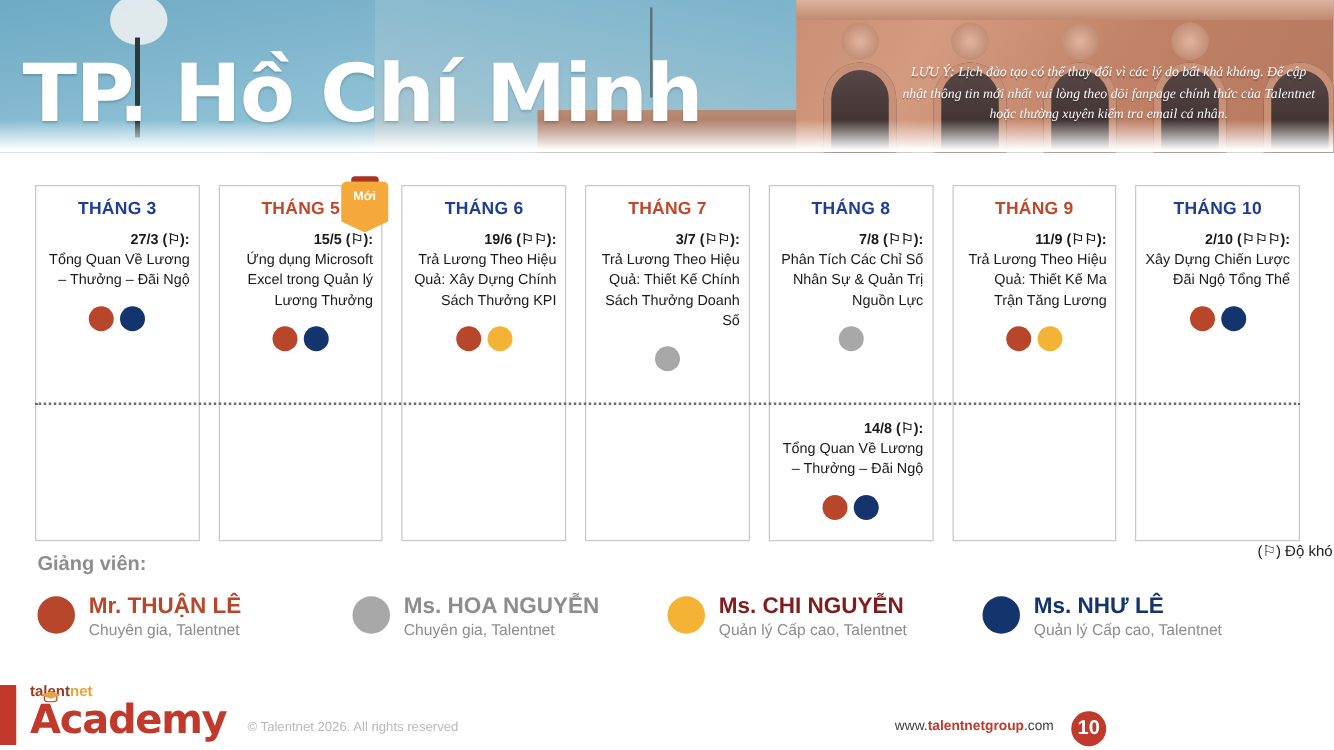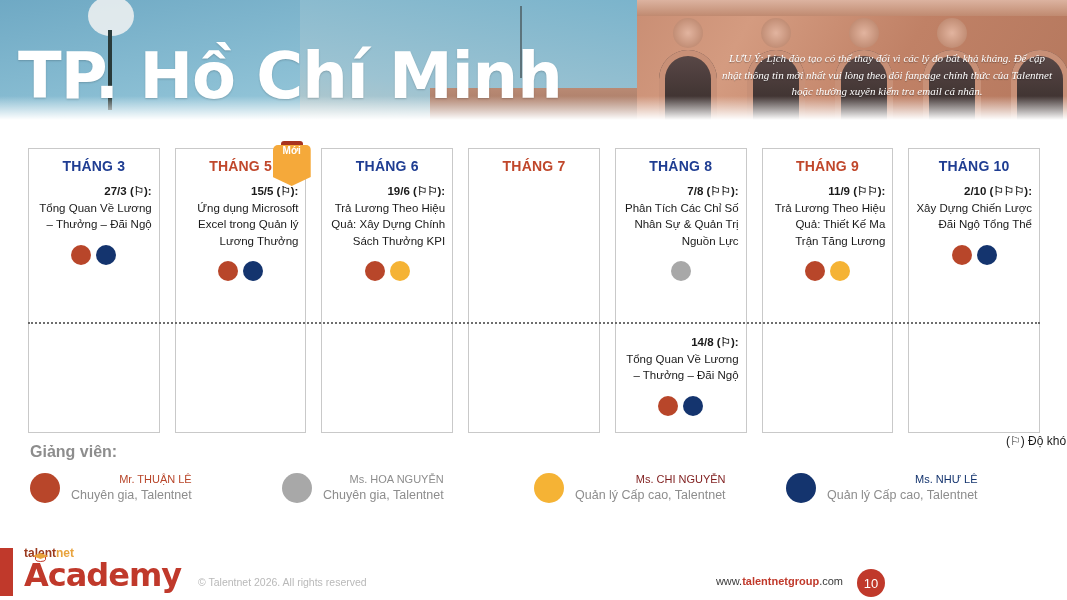--- a/index.html
+++ b/index.html
@@ -139,37 +139,37 @@
     position:absolute; left:8px; top:0; width:22px; height:10px;
     background:#A8331F; border-radius:3px 3px 0 0;
   }
   .badge-ribbon {
     position:absolute; left:0; top:4px; width:38px; height:41px;
     background:#F5A93A; border-radius:5px 5px 0 0;
     clip-path: polygon(0 0, 100% 0, 100% 78%, 50% 100%, 0 78%);
     display:flex; align-items:flex-start; justify-content:center;
   }
   .badge-ribbon span {
-    font-size:10px; font-weight:700; color:#fff;
+    margin-top:7px; font-size:10px; font-weight:700; color:#fff;
   }
 
   .difficulty-legend {
     position:absolute; left:1006px; top:434px; font-size:12px; color:#1a1a1a;
     white-space:nowrap;
   }
 
   
   .instructors { position:absolute; left:30px; top:443px; width:1010px; }
   .inst-title {
     font-size:16px; font-weight:700; color:#8d8d8d; margin-bottom:12px;
   }
   .inst-row { display:flex; align-items:center; }
   .inst { display:flex; align-items:center; width:252px; }
   .inst-dot { width:30px; height:30px; border-radius:50%; flex:0 0 auto; margin-right:11px; }
-  .inst-name { font-size:11px; font-weight:400; line-height:1.25;text-align:right; }
+  .inst-name { font-size:18px; font-weight:700; line-height:1.25; }
   .inst-role { font-size:12.5px; color:#8d8d8d; line-height:1.3; }
   .n-red    { color:#B8462A; }
   .n-gray   { color:#8d8d8d; }
   .n-yellow { color:#7f1d1d; }
   .n-navy   { color:#14346E; }
 
   
   .footer { position:absolute; left:0; bottom:0; width:899px; height:56px; background:#fff; }
   .footer-bar {
     position:absolute; left:0; top:4px; width:13px; height:48px; background:#C0392B;
@@ -187,21 +187,21 @@
   }
   .copyright {
     position:absolute; left:198px; top:32px; font-size:10.5px; color:#b9b9b9;
   }
   .site {
     position:absolute; right:56px; top:31px; font-size:11px; color:#3a3a3a;
   }
   .site b { color:#C0392B; }
   .pagenum {
     position:absolute; right:14px; top:25px; width:28px; height:28px; border-radius:50%;
-    background:#C0392B; color:#fff; font-size:13px; font-weight:400;
+    background:#C0392B; color:#fff; font-size:16px; font-weight:700;
     display:flex; align-items:center; justify-content:center;
   }
 </style>
 </head>
 <body>
 
 <div class="slide">
 
   <div class="hero">
     <div class="hero-sky"></div>
@@ -263,20 +263,27 @@
             <div class="entry-date">19/6 (⚐⚐):</div>
             <div class="entry-title">Trả Lương Theo Hiệu Quả: Xây Dựng Chính Sách Thưởng KPI</div>
             <div class="dots">
               <span class="dot c-red"></span>
               <span class="dot c-yellow"></span>
             </div>
           </div>
         </div>
         <div class="card">
           <div class="card-head red">THÁNG 7</div>
+          <div class="entry">
+            <div class="entry-date">3/7 (⚐⚐):</div>
+            <div class="entry-title">Trả Lương Theo Hiệu Quả: Thiết Kế Chính Sách Thưởng Doanh Số</div>
+            <div class="dots">
+              <span class="dot c-gray"></span>
+            </div>
+          </div>
         </div>
         <div class="card">
           <div class="card-head blue">THÁNG 8</div>
           <div class="entry">
             <div class="entry-date">7/8 (⚐⚐):</div>
             <div class="entry-title">Phân Tích Các Chỉ Số Nhân Sự &amp; Quản Trị Nguồn Lực</div>
             <div class="dots">
               <span class="dot c-gray"></span>
             </div>
           </div>

